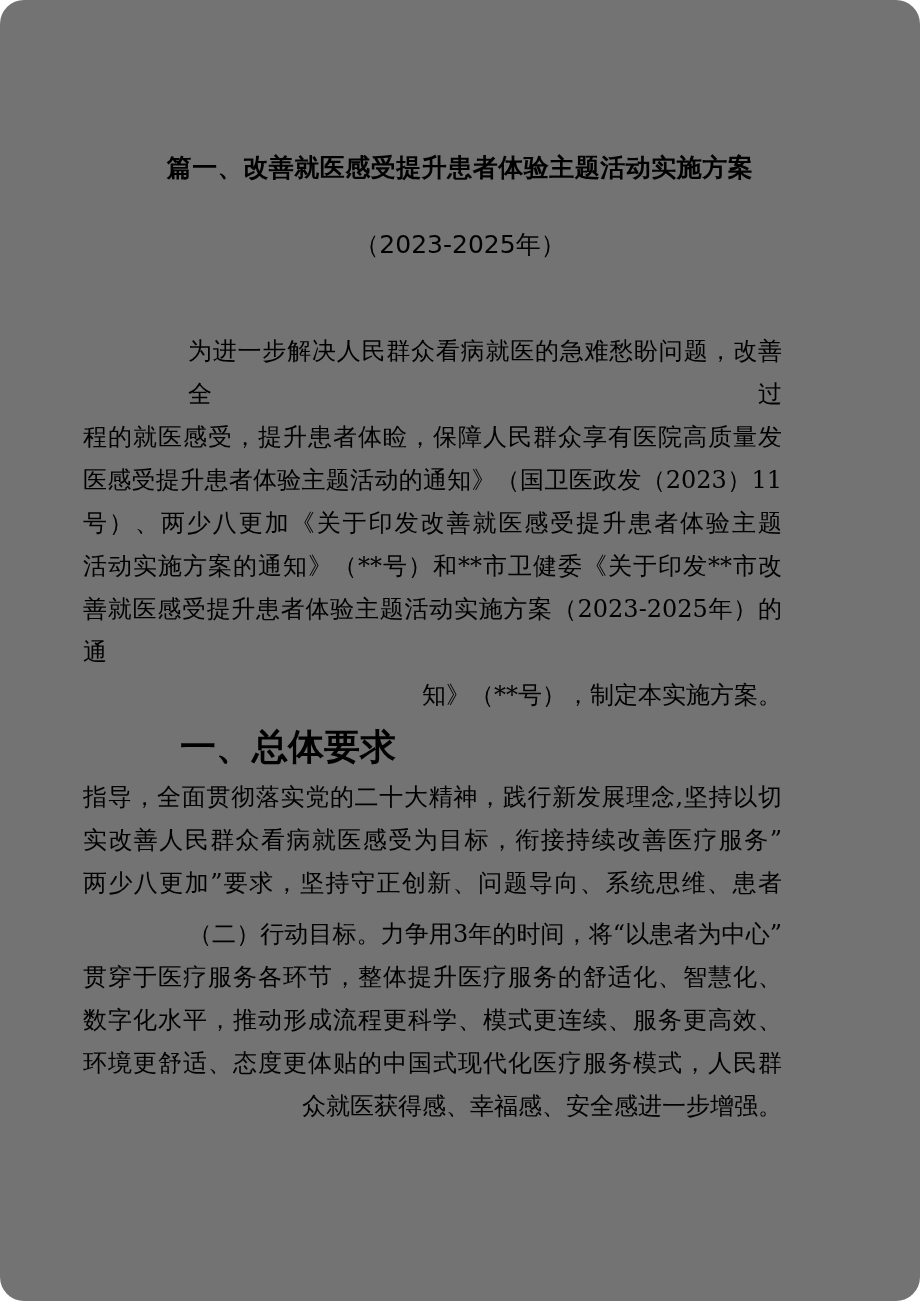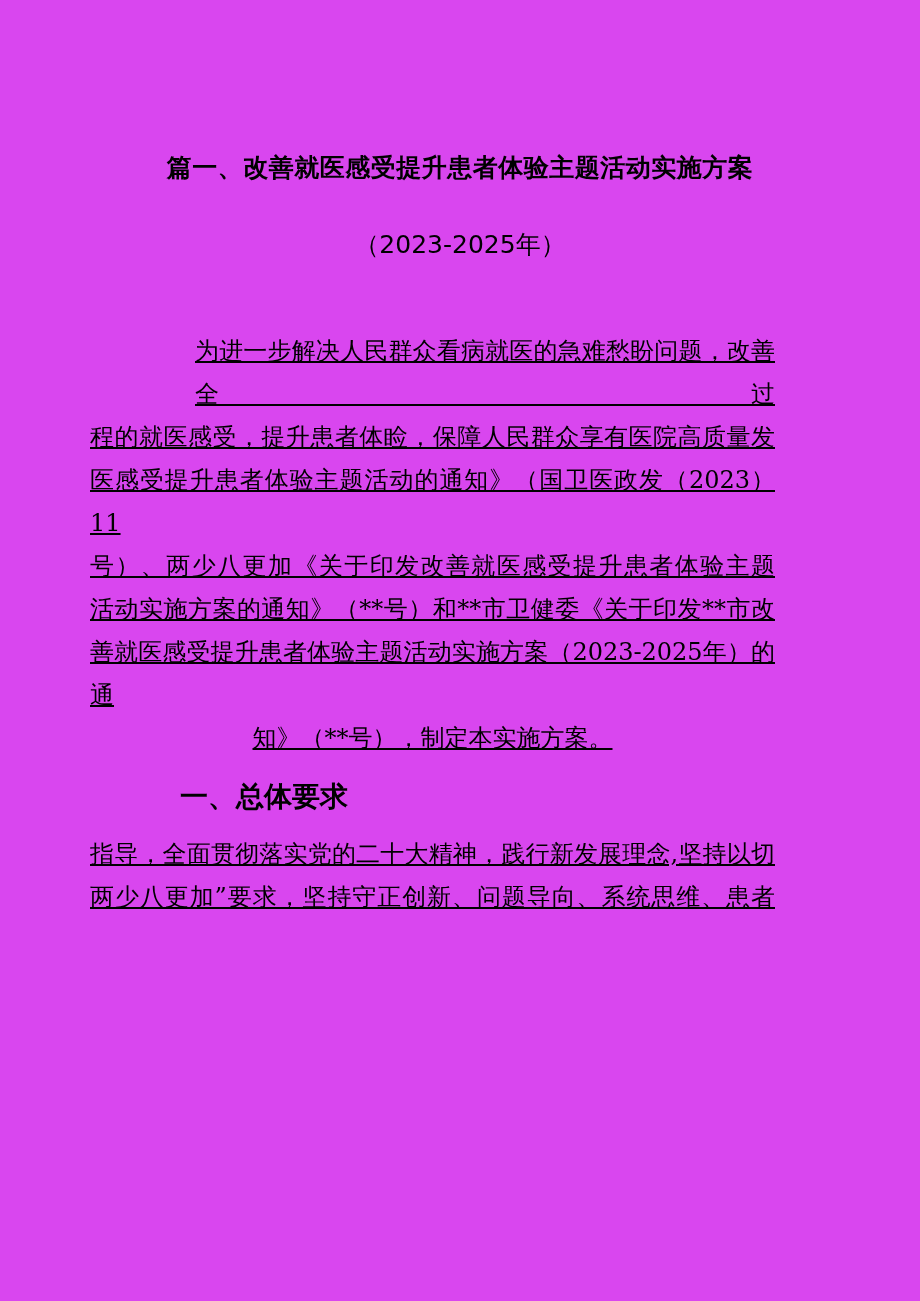--- a/index.html
+++ b/index.html
@@ -4,23 +4,24 @@
 <style>
   html, body {
     margin: 0;
     padding: 0;
     background: #ffffff;
   }
   .page {
     position: relative;
     width: 920px;
     height: 1301px;
-    background: #d946ef;
+    background: #737373;
     color: #000000;
     overflow: hidden;
+    border-radius: 24px;
   }
   .doc-title {
     padding-top: 151px;
     text-align: center;
     font-family: "DejaVu Sans", sans-serif;
     font-weight: 700;
     font-size: 25px;
     line-height: 34px;
     letter-spacing: 0.5px;
   }
@@ -31,37 +32,37 @@
     font-weight: 400;
     font-size: 25px;
     line-height: 34px;
   }
   .doc-body {
     margin: 68px 130px 0 75px;
     font-family: "DejaVu Serif", serif;
     font-size: 24px;
     line-height: 43px;
   }
-  .paragraph { margin: 15px; text-decoration: underline; }
+  .paragraph { margin: 8px; }
   .line {
     white-space: nowrap;
-    text-align: center;
+    text-align: right;
   }
   .line.fill {
     white-space: normal;
     text-align: justify;
     text-align-last: justify;
   }
   .line.indent {
     padding-left: 105px;
   }
   .heading {
     font-family: "DejaVu Sans", sans-serif;
     font-weight: 700;
-    font-size: 28px;
+    font-size: 36px;
     line-height: 43px;
     padding-left: 105px;
   }
 </style>
 </head>
 <body>
 
 <div class="page">
   <div class="doc-title">篇一、改善就医感受提升患者体验主题活动实施方案</div>
   <div class="doc-subtitle">（2023-2025年）</div>
@@ -71,16 +72,24 @@
         <div class="line fill">程的就医感受，提升患者体睑，保障人民群众享有医院高质量发</div>
         <div class="line fill">医感受提升患者体验主题活动的通知》（国卫医政发（2023）11</div>
         <div class="line fill">号）、两少八更加《关于印发改善就医感受提升患者体验主题</div>
         <div class="line fill">活动实施方案的通知》（**号）和**市卫健委《关于印发**市改</div>
         <div class="line fill">善就医感受提升患者体验主题活动实施方案（2023-2025年）的通</div>
         <div class="line">知》（**号），制定本实施方案。</div>
       </div>
       <div class="heading">一、总体要求</div>
       <div class="paragraph">
         <div class="line fill">指导，全面贯彻落实党的二十大精神，践行新发展理念,坚持以切</div>
+        <div class="line fill">实改善人民群众看病就医感受为目标，衔接持续改善医疗服务”</div>
         <div class="line fill">两少八更加”要求，坚持守正创新、问题导向、系统思维、患者</div>
+      </div>
+      <div class="paragraph">
+        <div class="line indent fill">（二）行动目标。力争用3年的时间，将“以患者为中心”</div>
+        <div class="line fill">贯穿于医疗服务各环节，整体提升医疗服务的舒适化、智慧化、</div>
+        <div class="line fill">数字化水平，推动形成流程更科学、模式更连续、服务更高效、</div>
+        <div class="line fill">环境更舒适、态度更体贴的中国式现代化医疗服务模式，人民群</div>
+        <div class="line">众就医获得感、幸福感、安全感进一步增强。</div>
       </div>
     </div>
 </div>
 
 </body></html>

